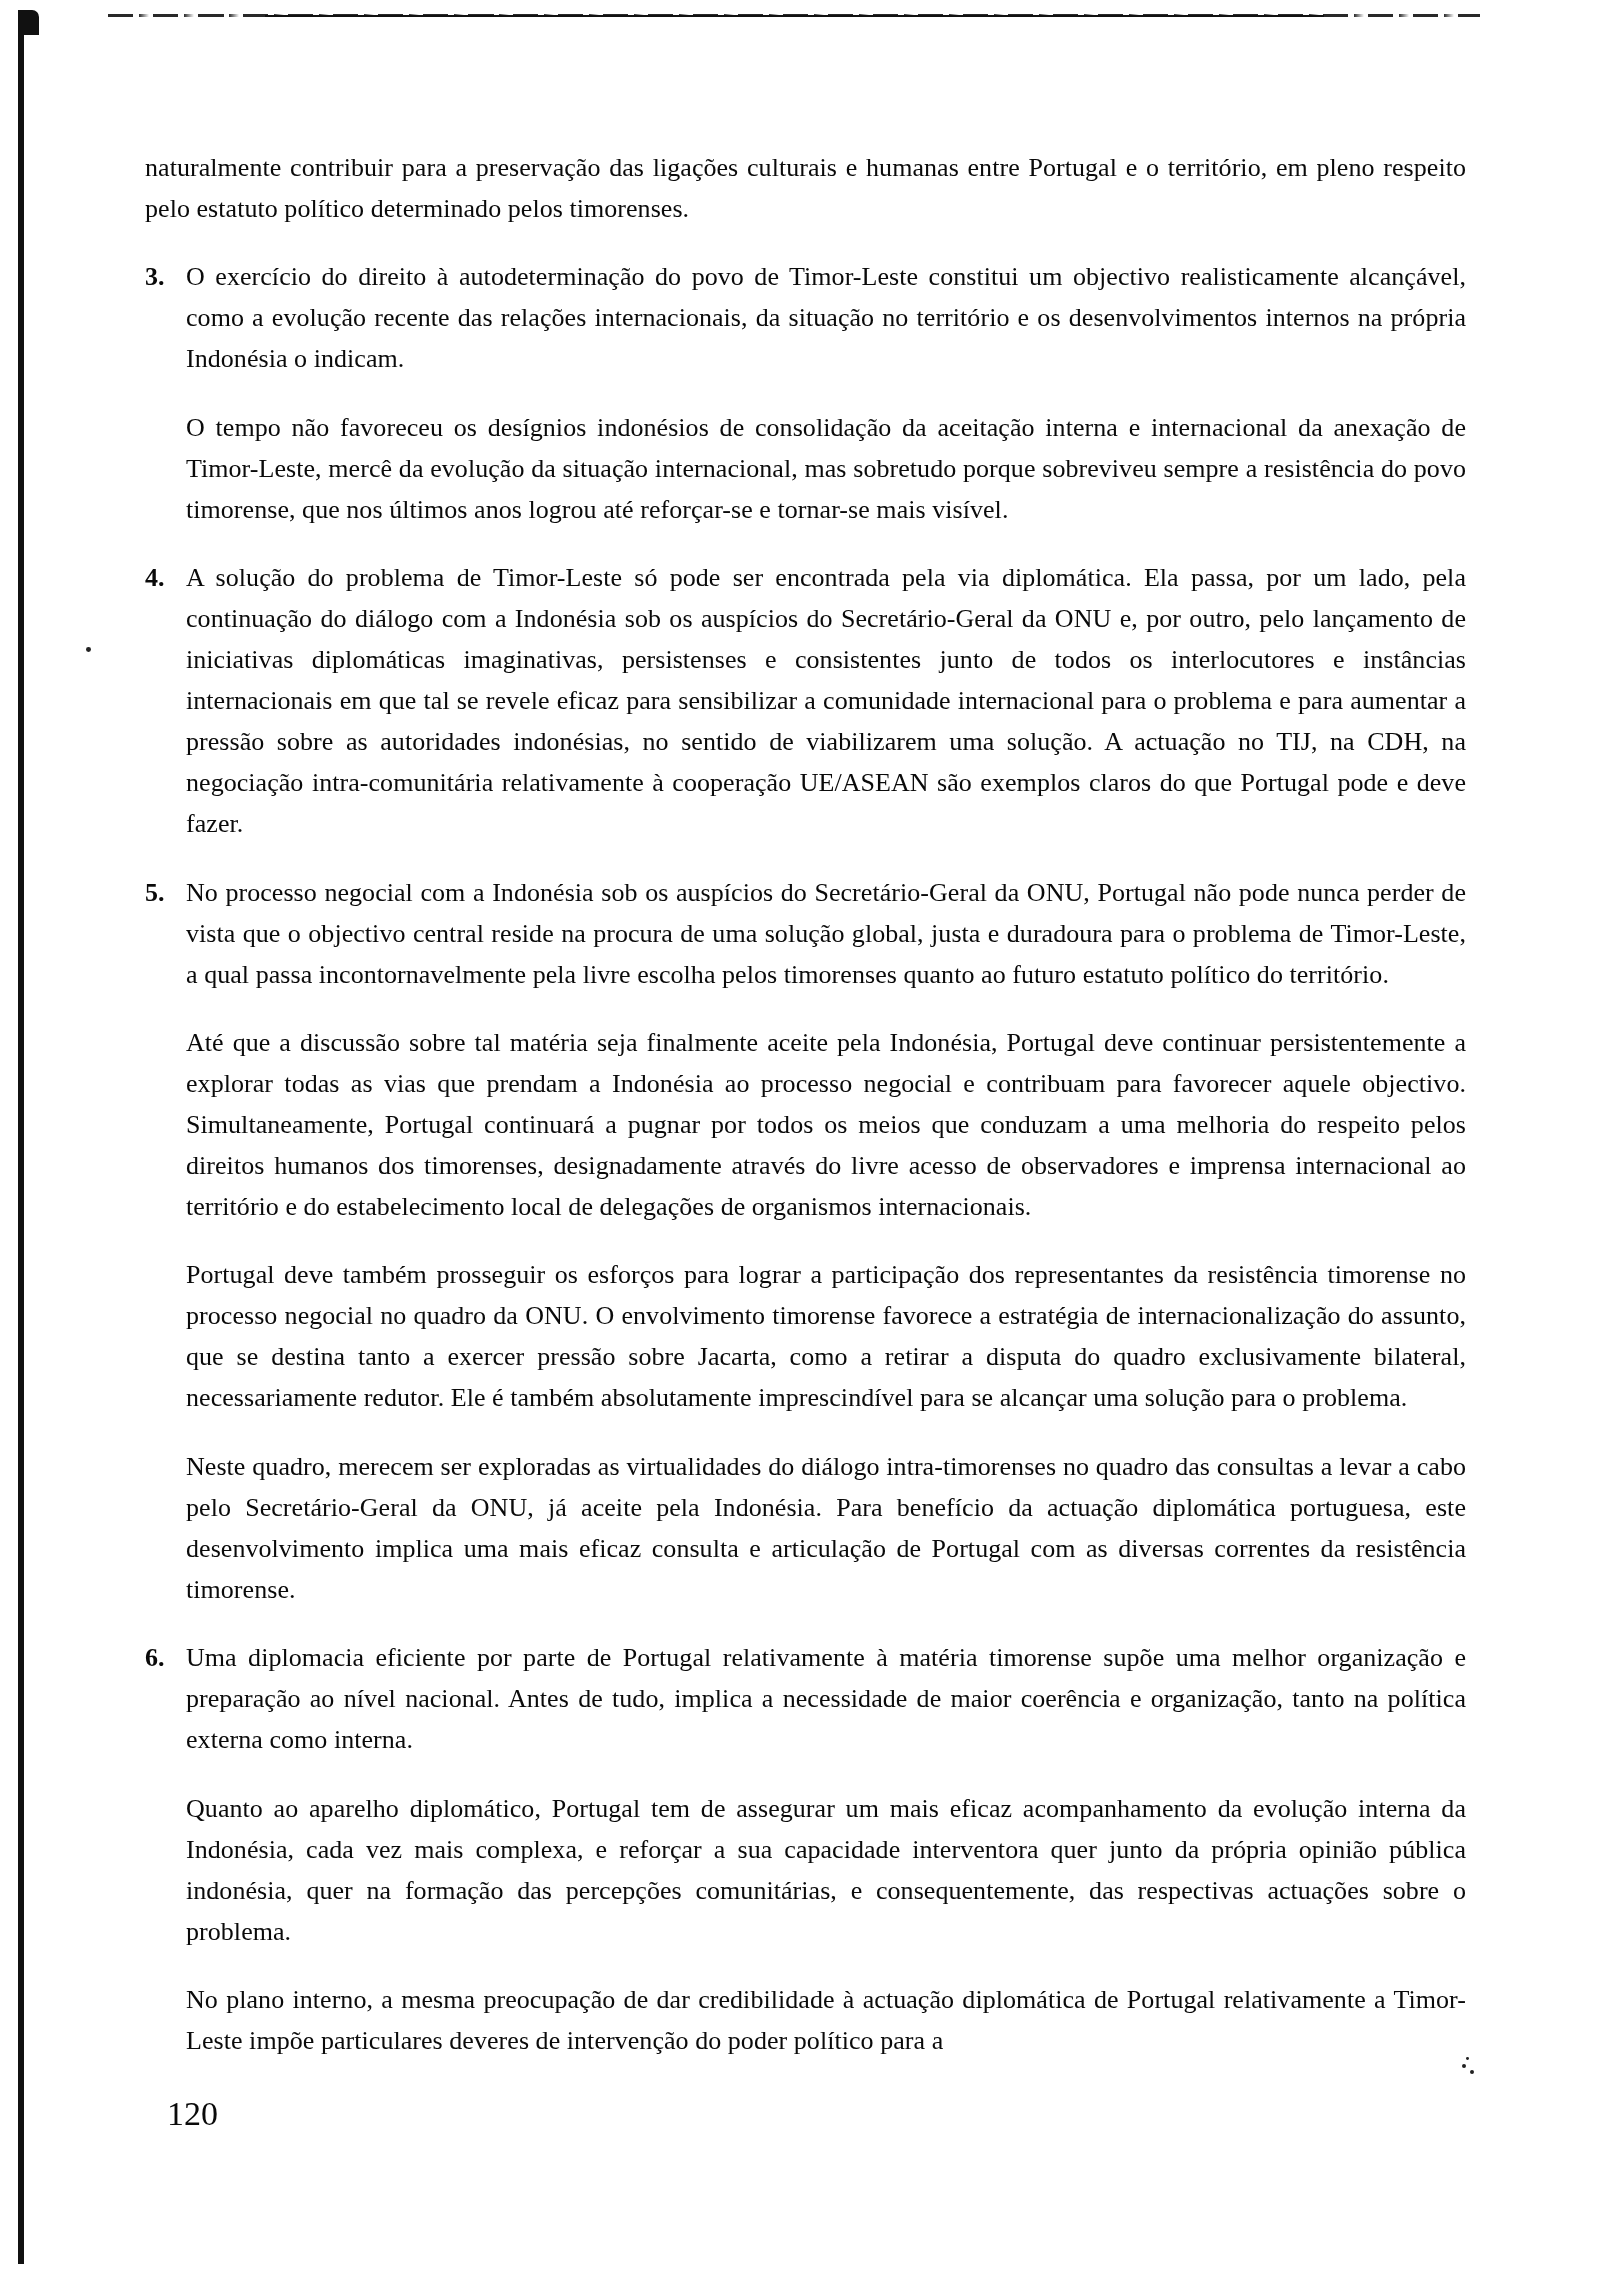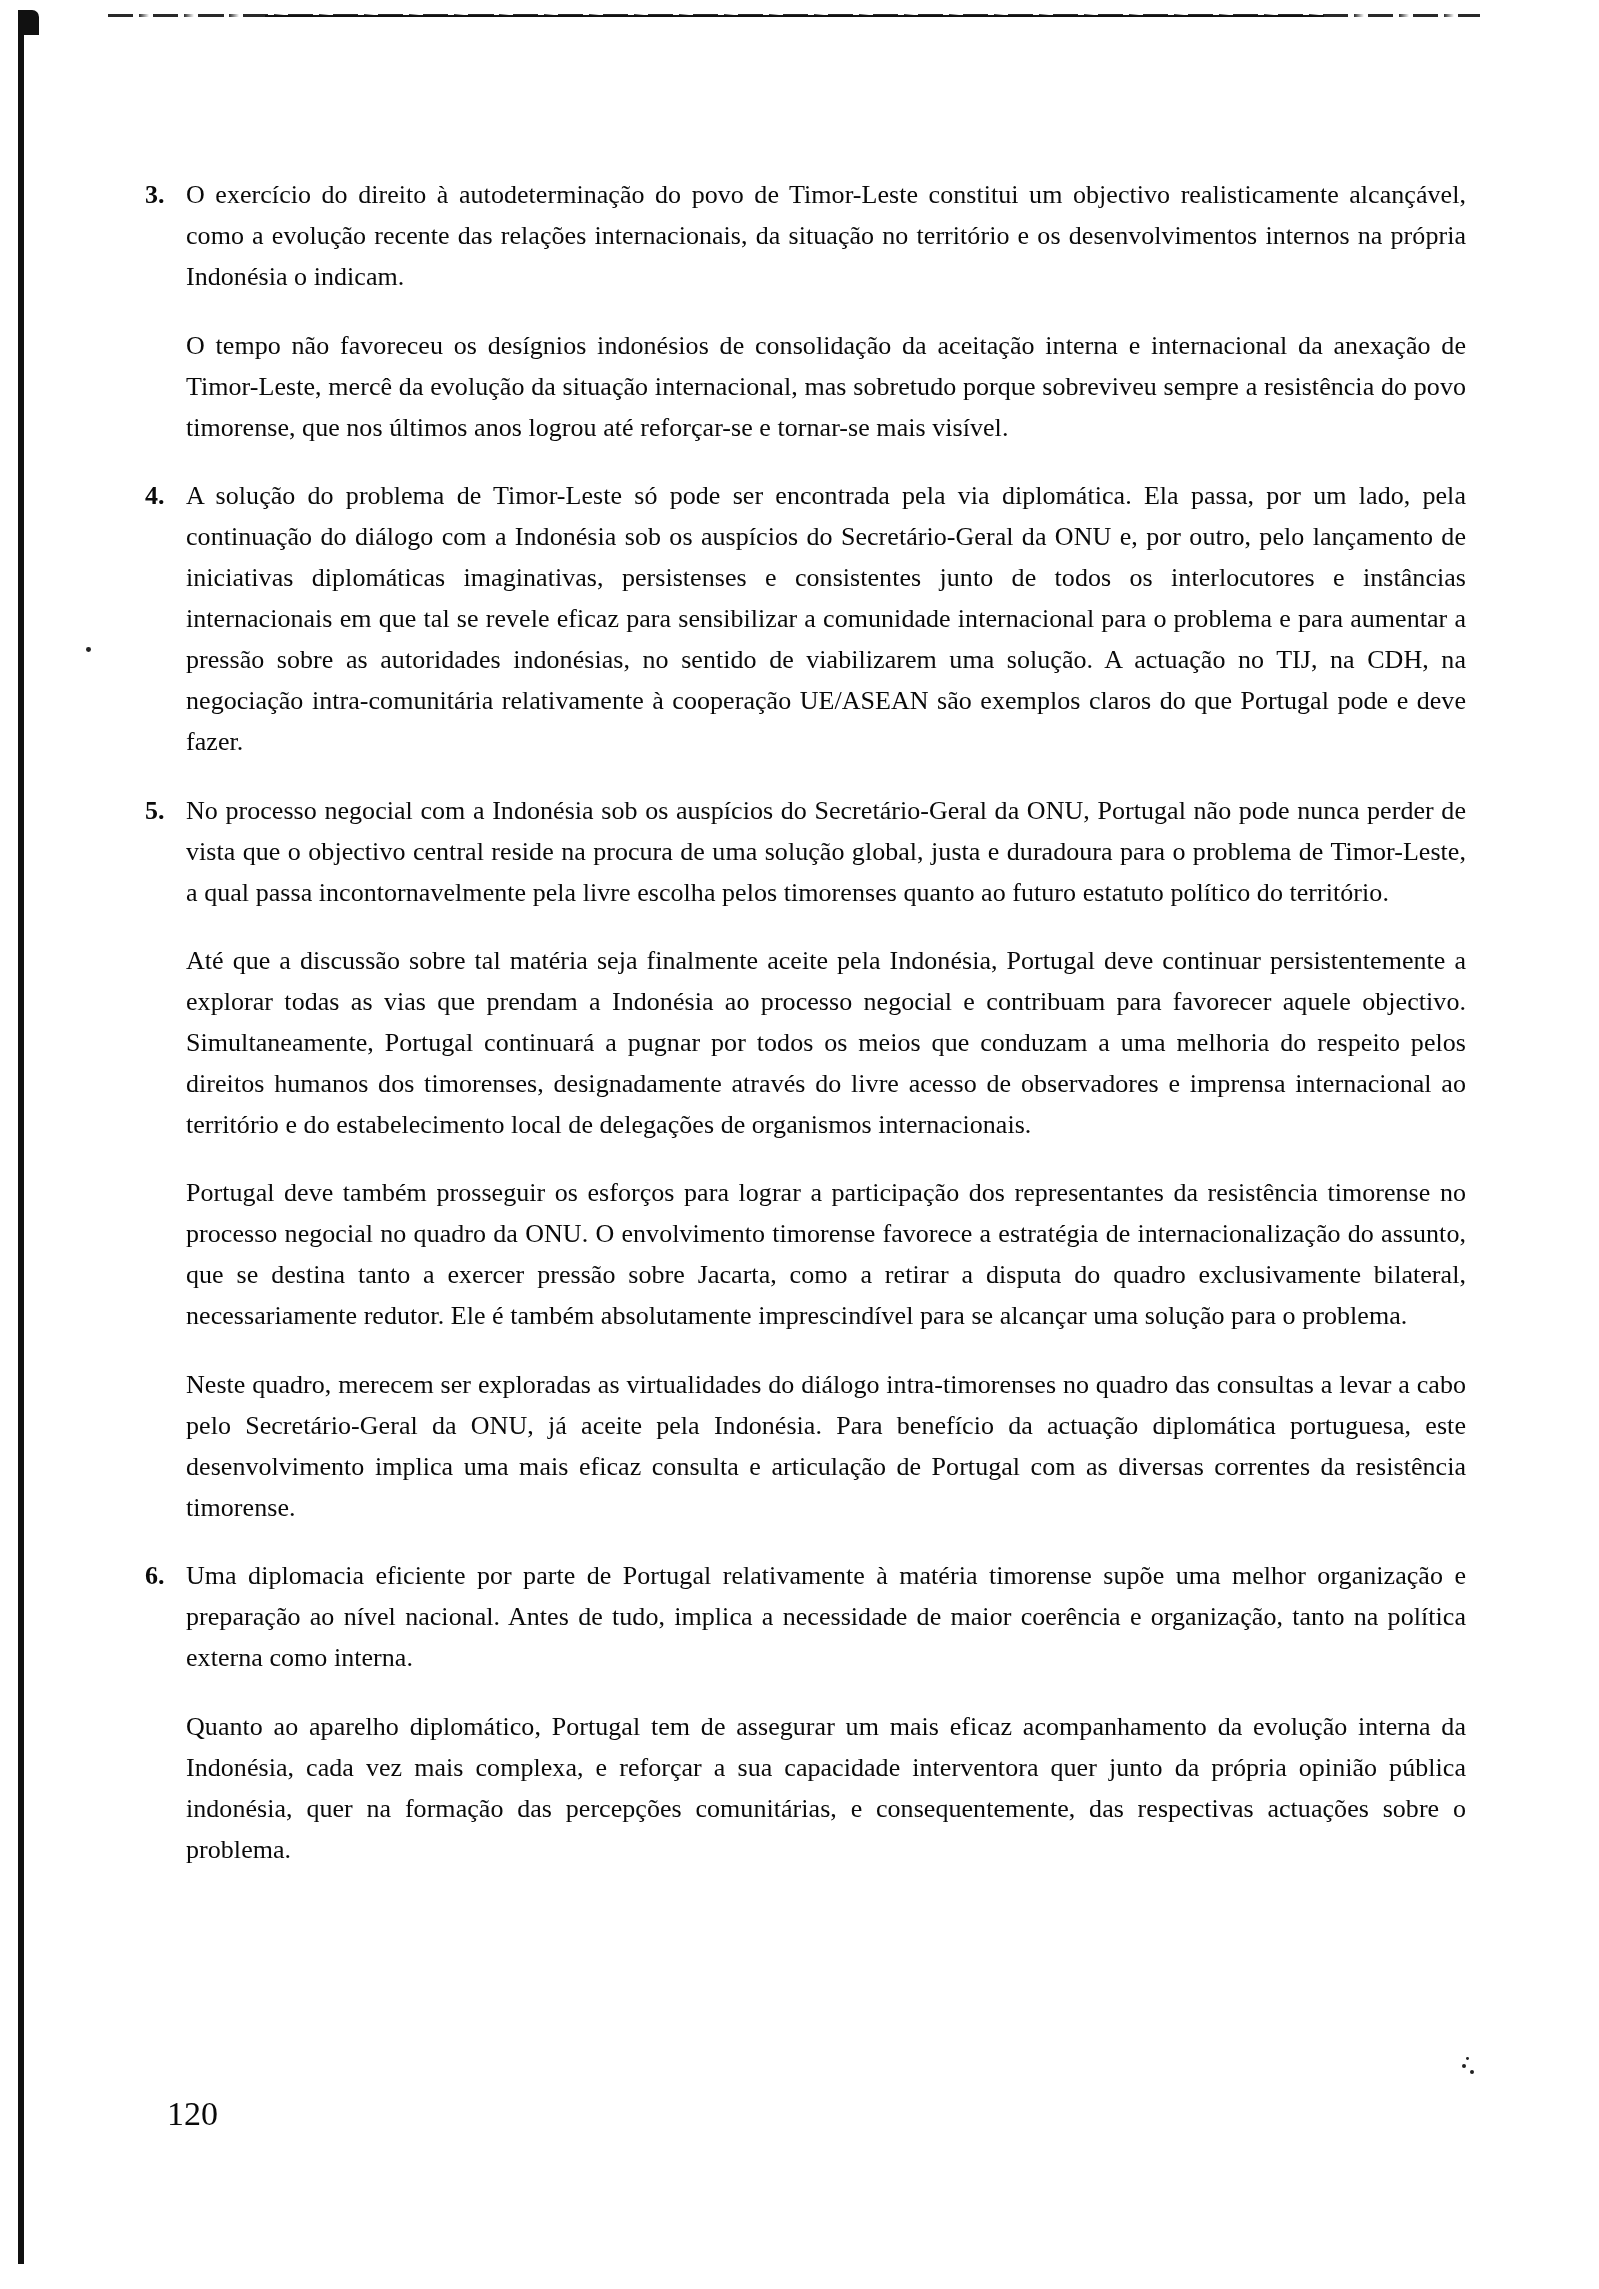--- a/index.html
+++ b/index.html
@@ -121,20 +121,21 @@
   <div class="scan-edge-top"></div>
   <div class="scan-edge-top-2"></div>
 
   <div class="speck speck-margin-5"></div>
   <div class="speck speck-right-a"></div>
   <div class="speck speck-right-b"></div>
   <div class="speck speck-right-c"></div>
 
   <div class="content">
 
+    <p class="block">naturalmente contribuir para a preservação das ligações culturais e humanas entre Portugal e o território, em pleno respeito pelo estatuto político determinado pelos timorenses.</p>
     <div class="para-gap"></div>
 
     <div class="numbered">
       <span class="marker">3.</span>
       <p class="block">O exercício do direito à autodeterminação do povo de Timor-Leste constitui um objectivo realisticamente alcançável, como a evolução recente das relações internacionais, da situação no território e os desenvolvimentos internos na própria Indonésia o indicam.</p>
     </div>
     <div class="para-gap"></div>
 
     <div class="indent-body">
       <p class="block">O tempo não favoreceu os desígnios indonésios de consolidação da aceitação interna e internacional da anexação de Timor-Leste, mercê da evolução da situação internacional, mas sobretudo porque sobreviveu sempre a resistência do povo timorense, que nos últimos anos logrou até reforçar-se e tornar-se mais visível.</p>
@@ -172,19 +173,22 @@
       <span class="marker">6.</span>
       <p class="block">Uma diplomacia eficiente por parte de Portugal relativamente à matéria timorense supõe uma melhor organização e preparação ao nível nacional.  Antes de tudo, implica a necessidade de maior coerência e organização, tanto na política externa como interna.</p>
     </div>
     <div class="para-gap"></div>
 
     <div class="indent-body">
       <p class="block">Quanto ao aparelho diplomático, Portugal tem de assegurar um mais eficaz acompanhamento da evolução interna da Indonésia, cada vez mais complexa, e reforçar a sua capacidade interventora quer junto da própria opinião pública indonésia, quer na formação das percepções comunitárias, e consequentemente, das respectivas actuações sobre o problema.</p>
     </div>
     <div class="para-gap"></div>
 
+    <div class="indent-body">
+      <p class="block">No plano interno, a mesma preocupação de dar credibilidade à actuação diplomática de Portugal relativamente a Timor-Leste impõe particulares deveres de intervenção do poder político para a</p>
+    </div>
 
   </div>
 
   <div class="page-number">120</div>
 
 </div>
 
 
 </body></html>

